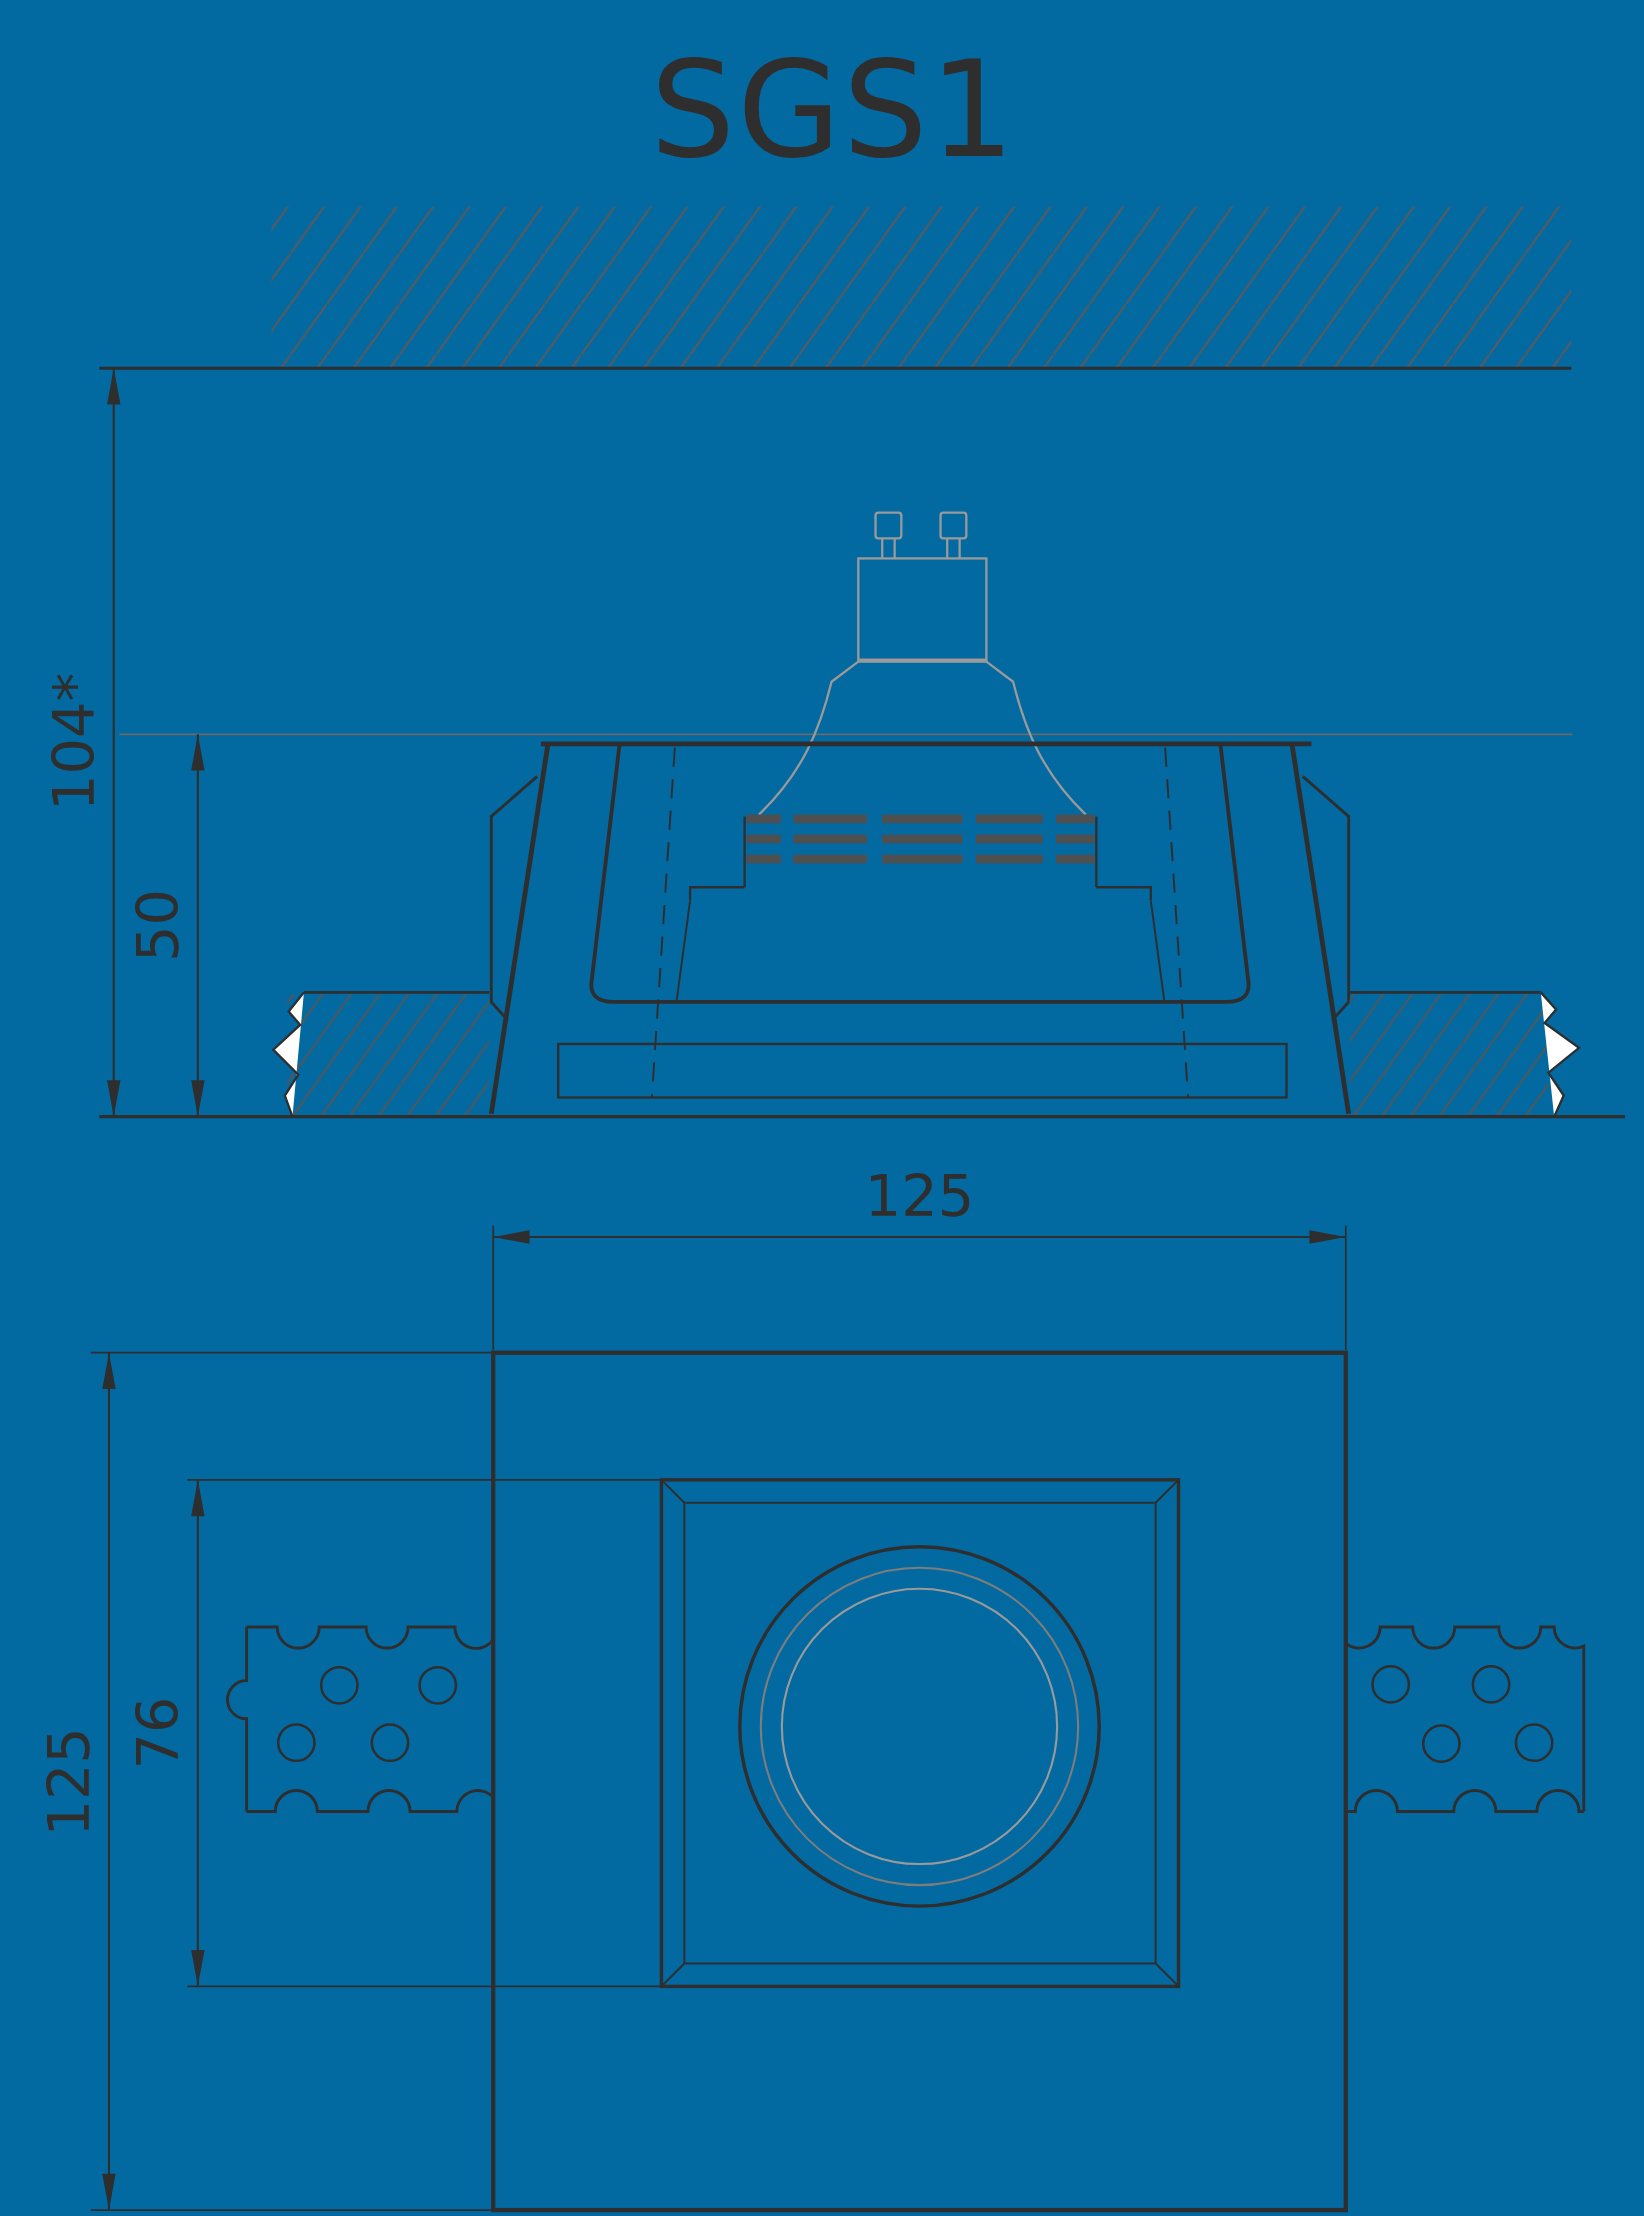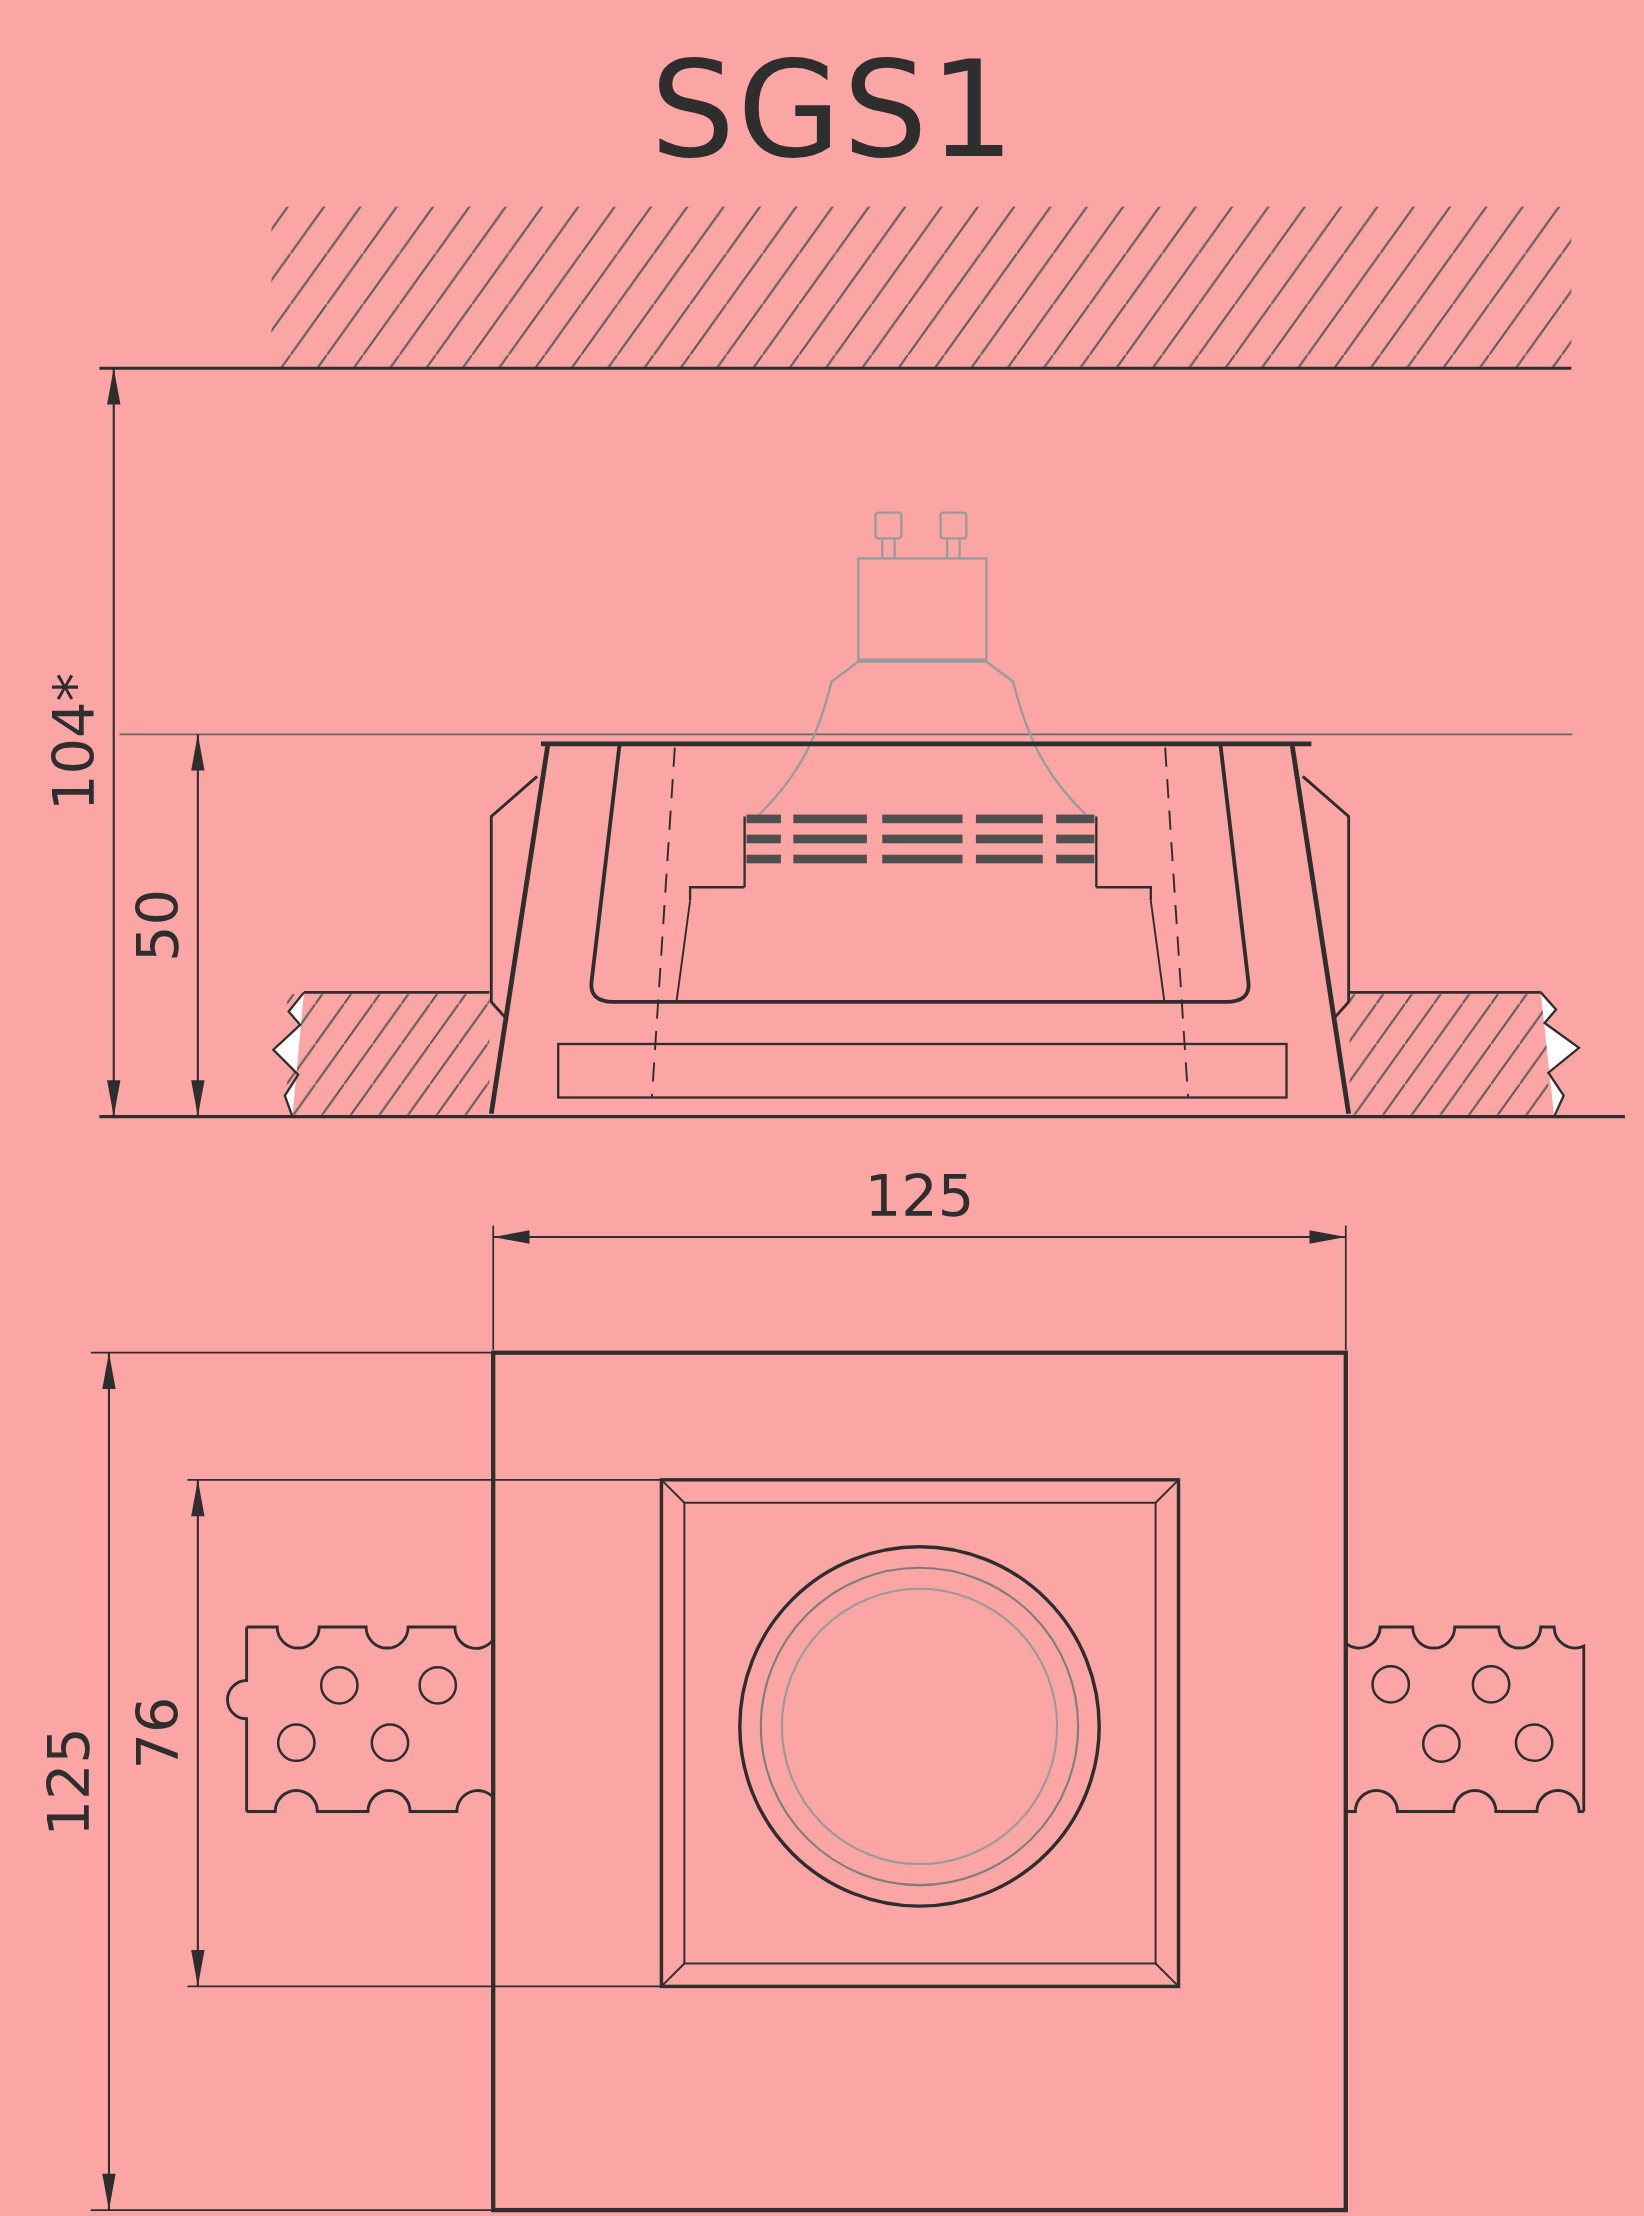--- a/index.html
+++ b/index.html
@@ -1,16 +1,16 @@
 <!DOCTYPE html>
 <html><head>
 <meta charset="utf-8">
 <style>
   html,body{margin:0;padding:0;background:#ffffff;}
-  .page{position:relative;width:1644px;height:2217px;background:#fca5a5;overflow:hidden;
+  .page{position:relative;width:1644px;height:2217px;background:#0369a1;overflow:hidden;
         font-family:"DejaVu Sans","Liberation Sans",sans-serif;}
   svg{display:block}
   text{fill:#2e2e2e}
   .title-text{font-size:140px;letter-spacing:2px;}
   .dim-text{font-size:60px;}
 </style>
 </head>
 <body>
 
 <div class="page">

